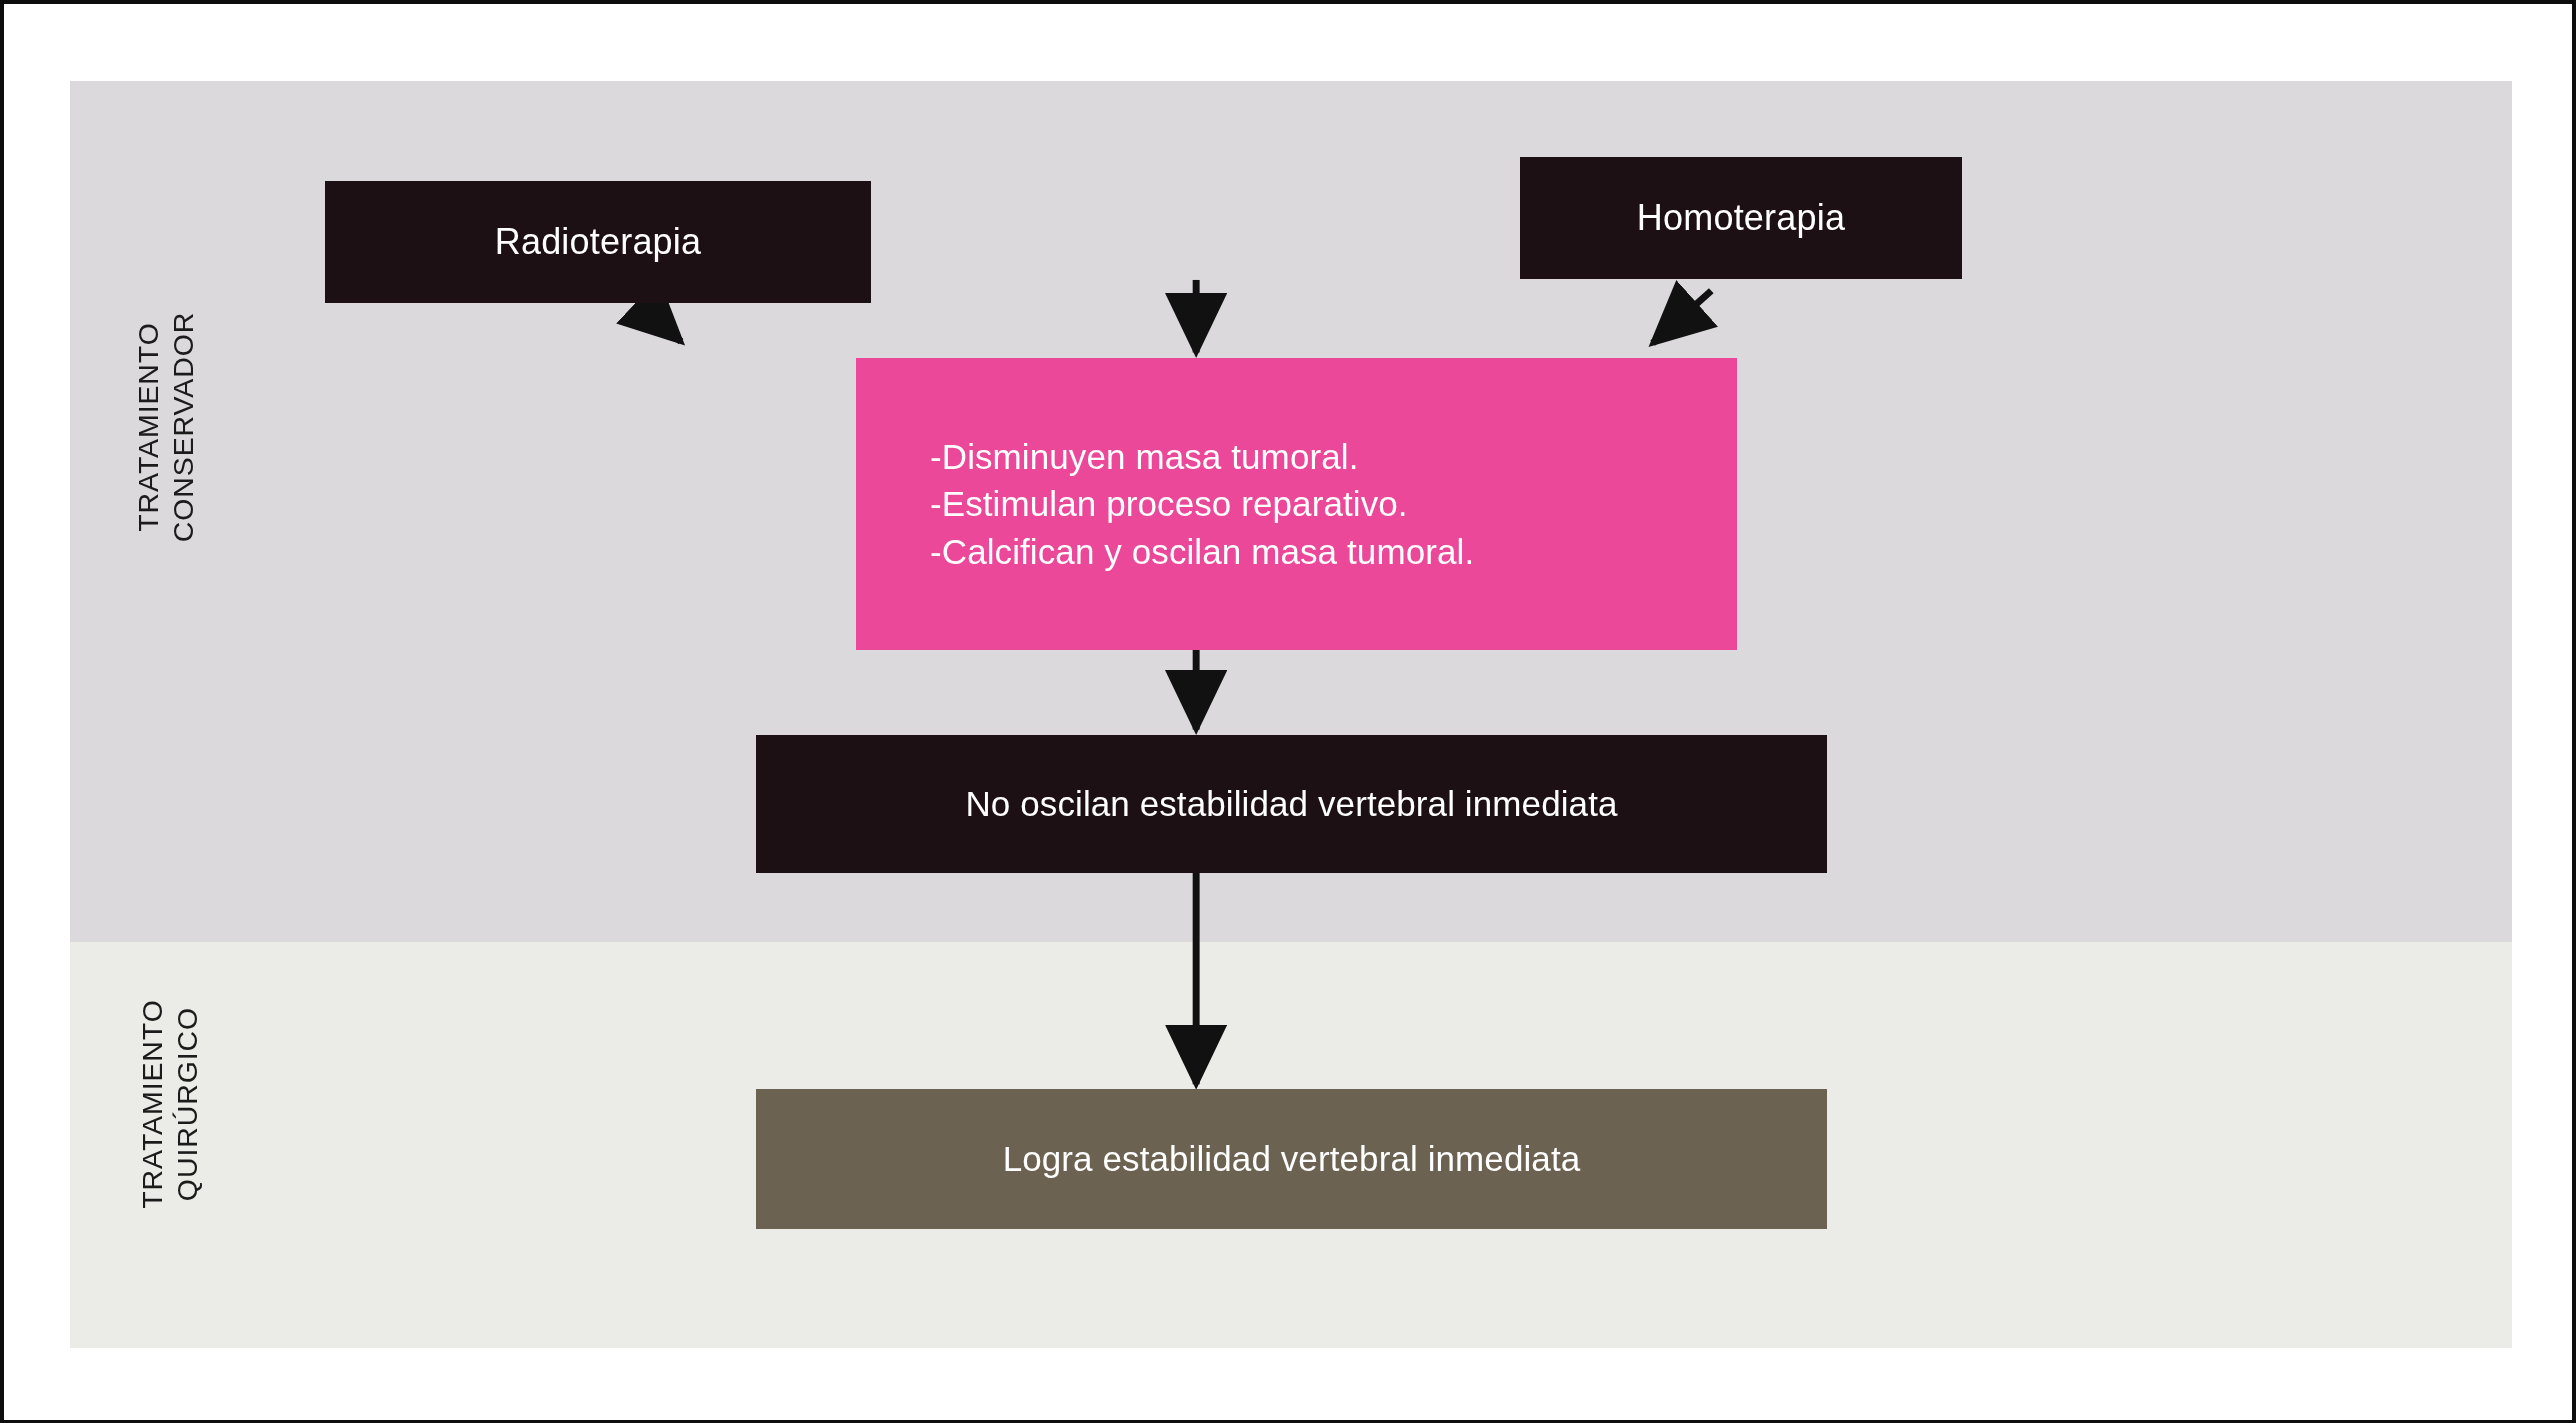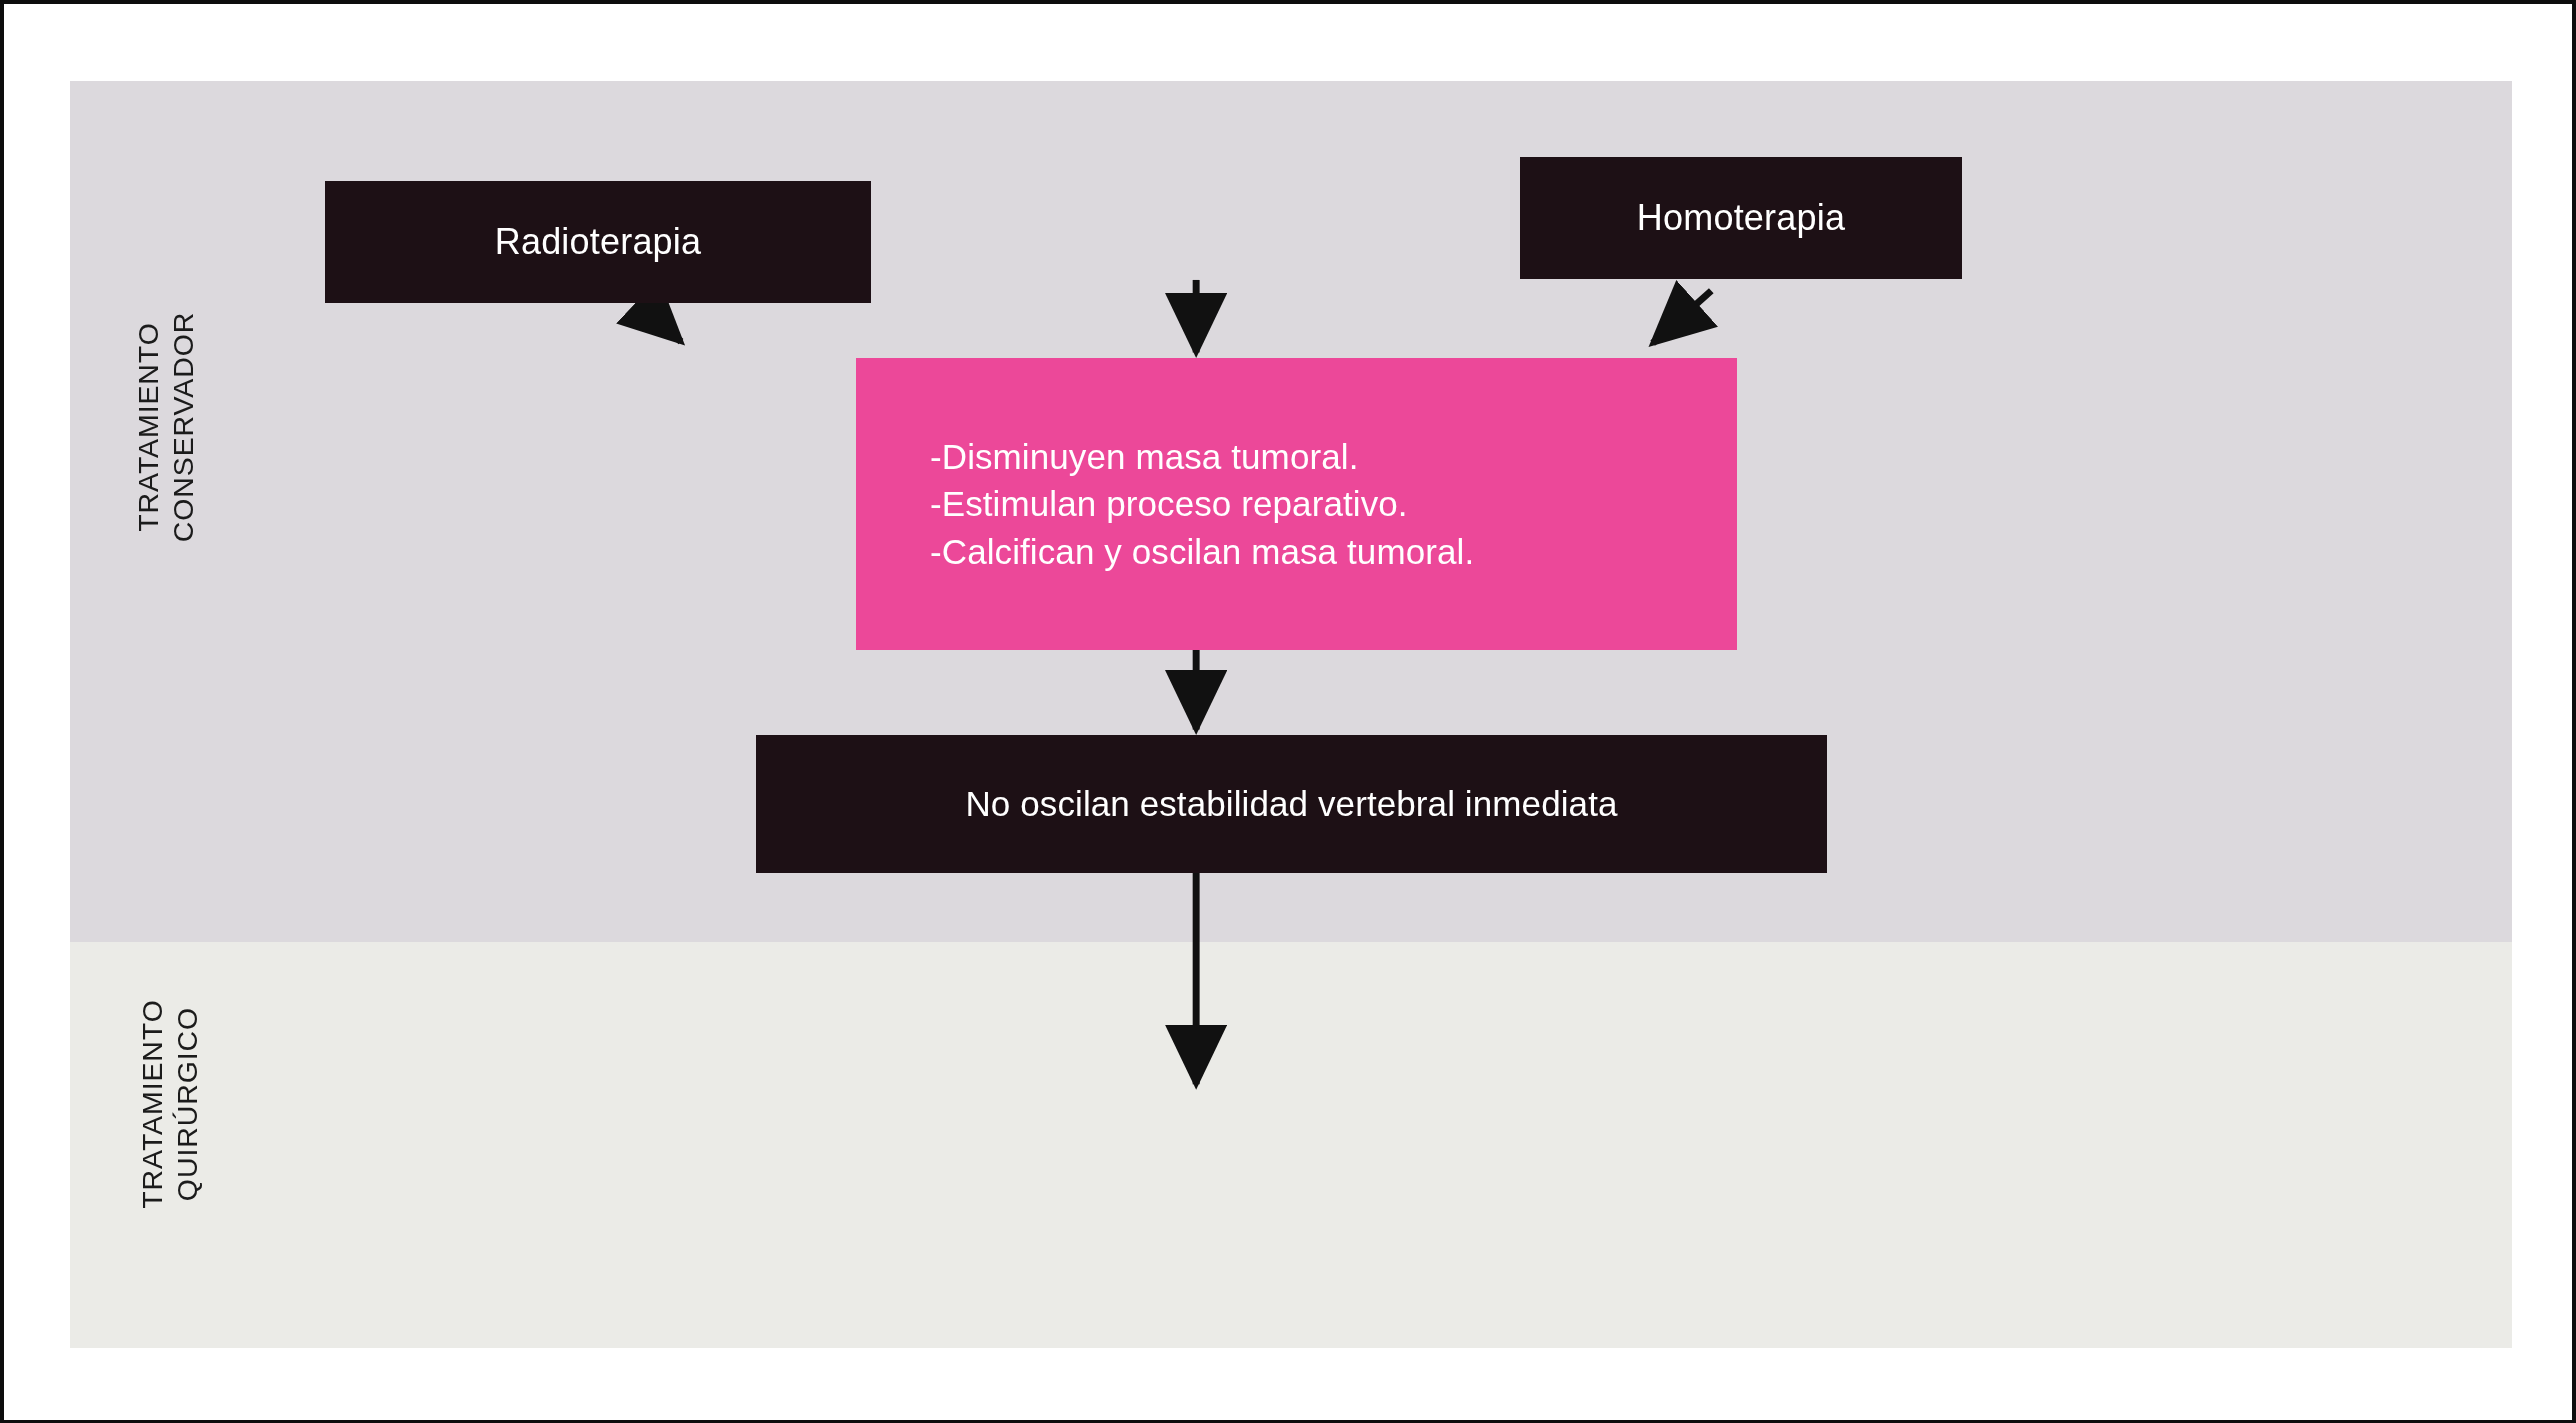--- a/index.html
+++ b/index.html
@@ -145,15 +145,18 @@
   <div class="node" id="node-efectos">
     <span class="lines">-Disminuyen masa tumoral.
 -Estimulan proceso reparativo.
 -Calcifican y oscilan masa tumoral.</span>
   </div>
 
   <div class="node center-text" id="node-no-estabilidad">
     <span>No oscilan estabilidad vertebral inmediata</span>
   </div>
 
+  <div class="node center-text" id="node-estabilidad">
+    <span>Logra estabilidad vertebral inmediata</span>
+  </div>
 
 </div>
 
 
 </body></html>

